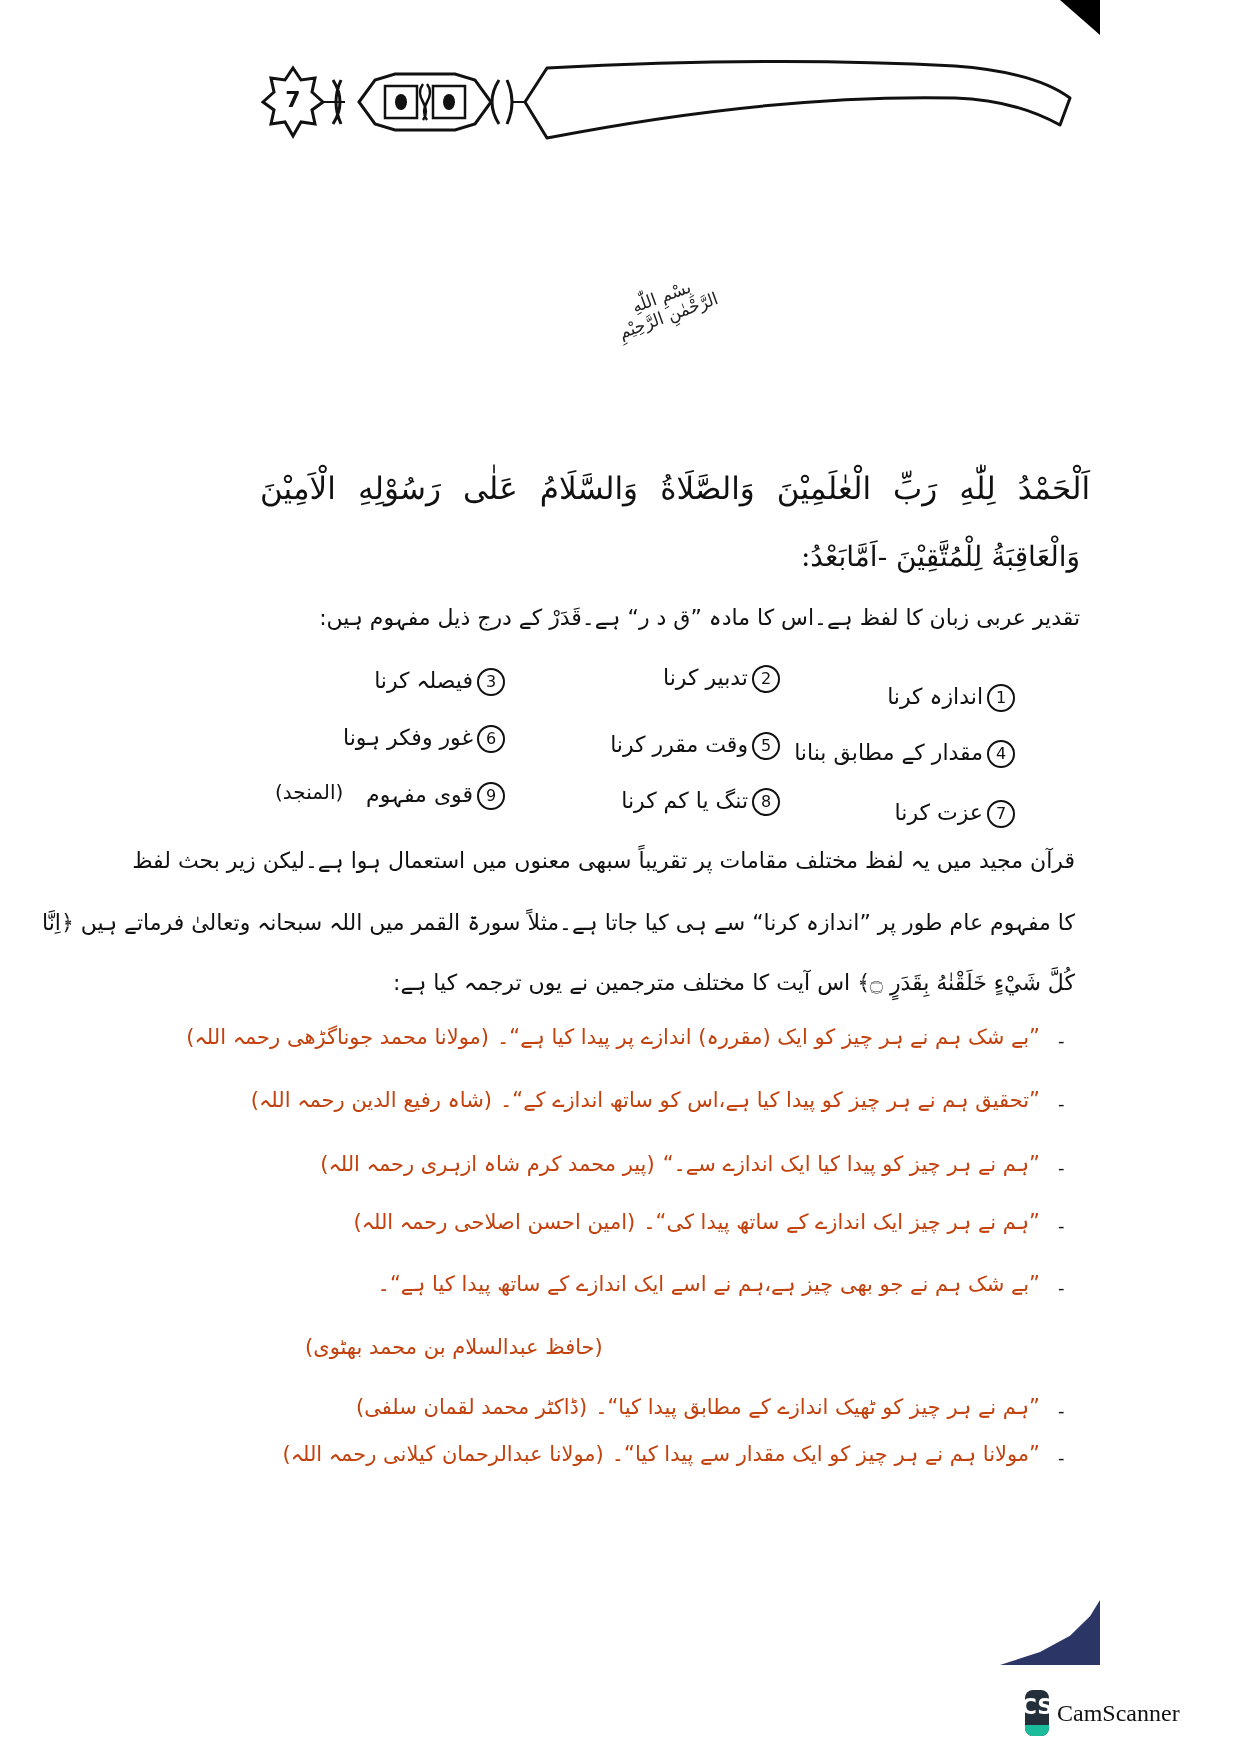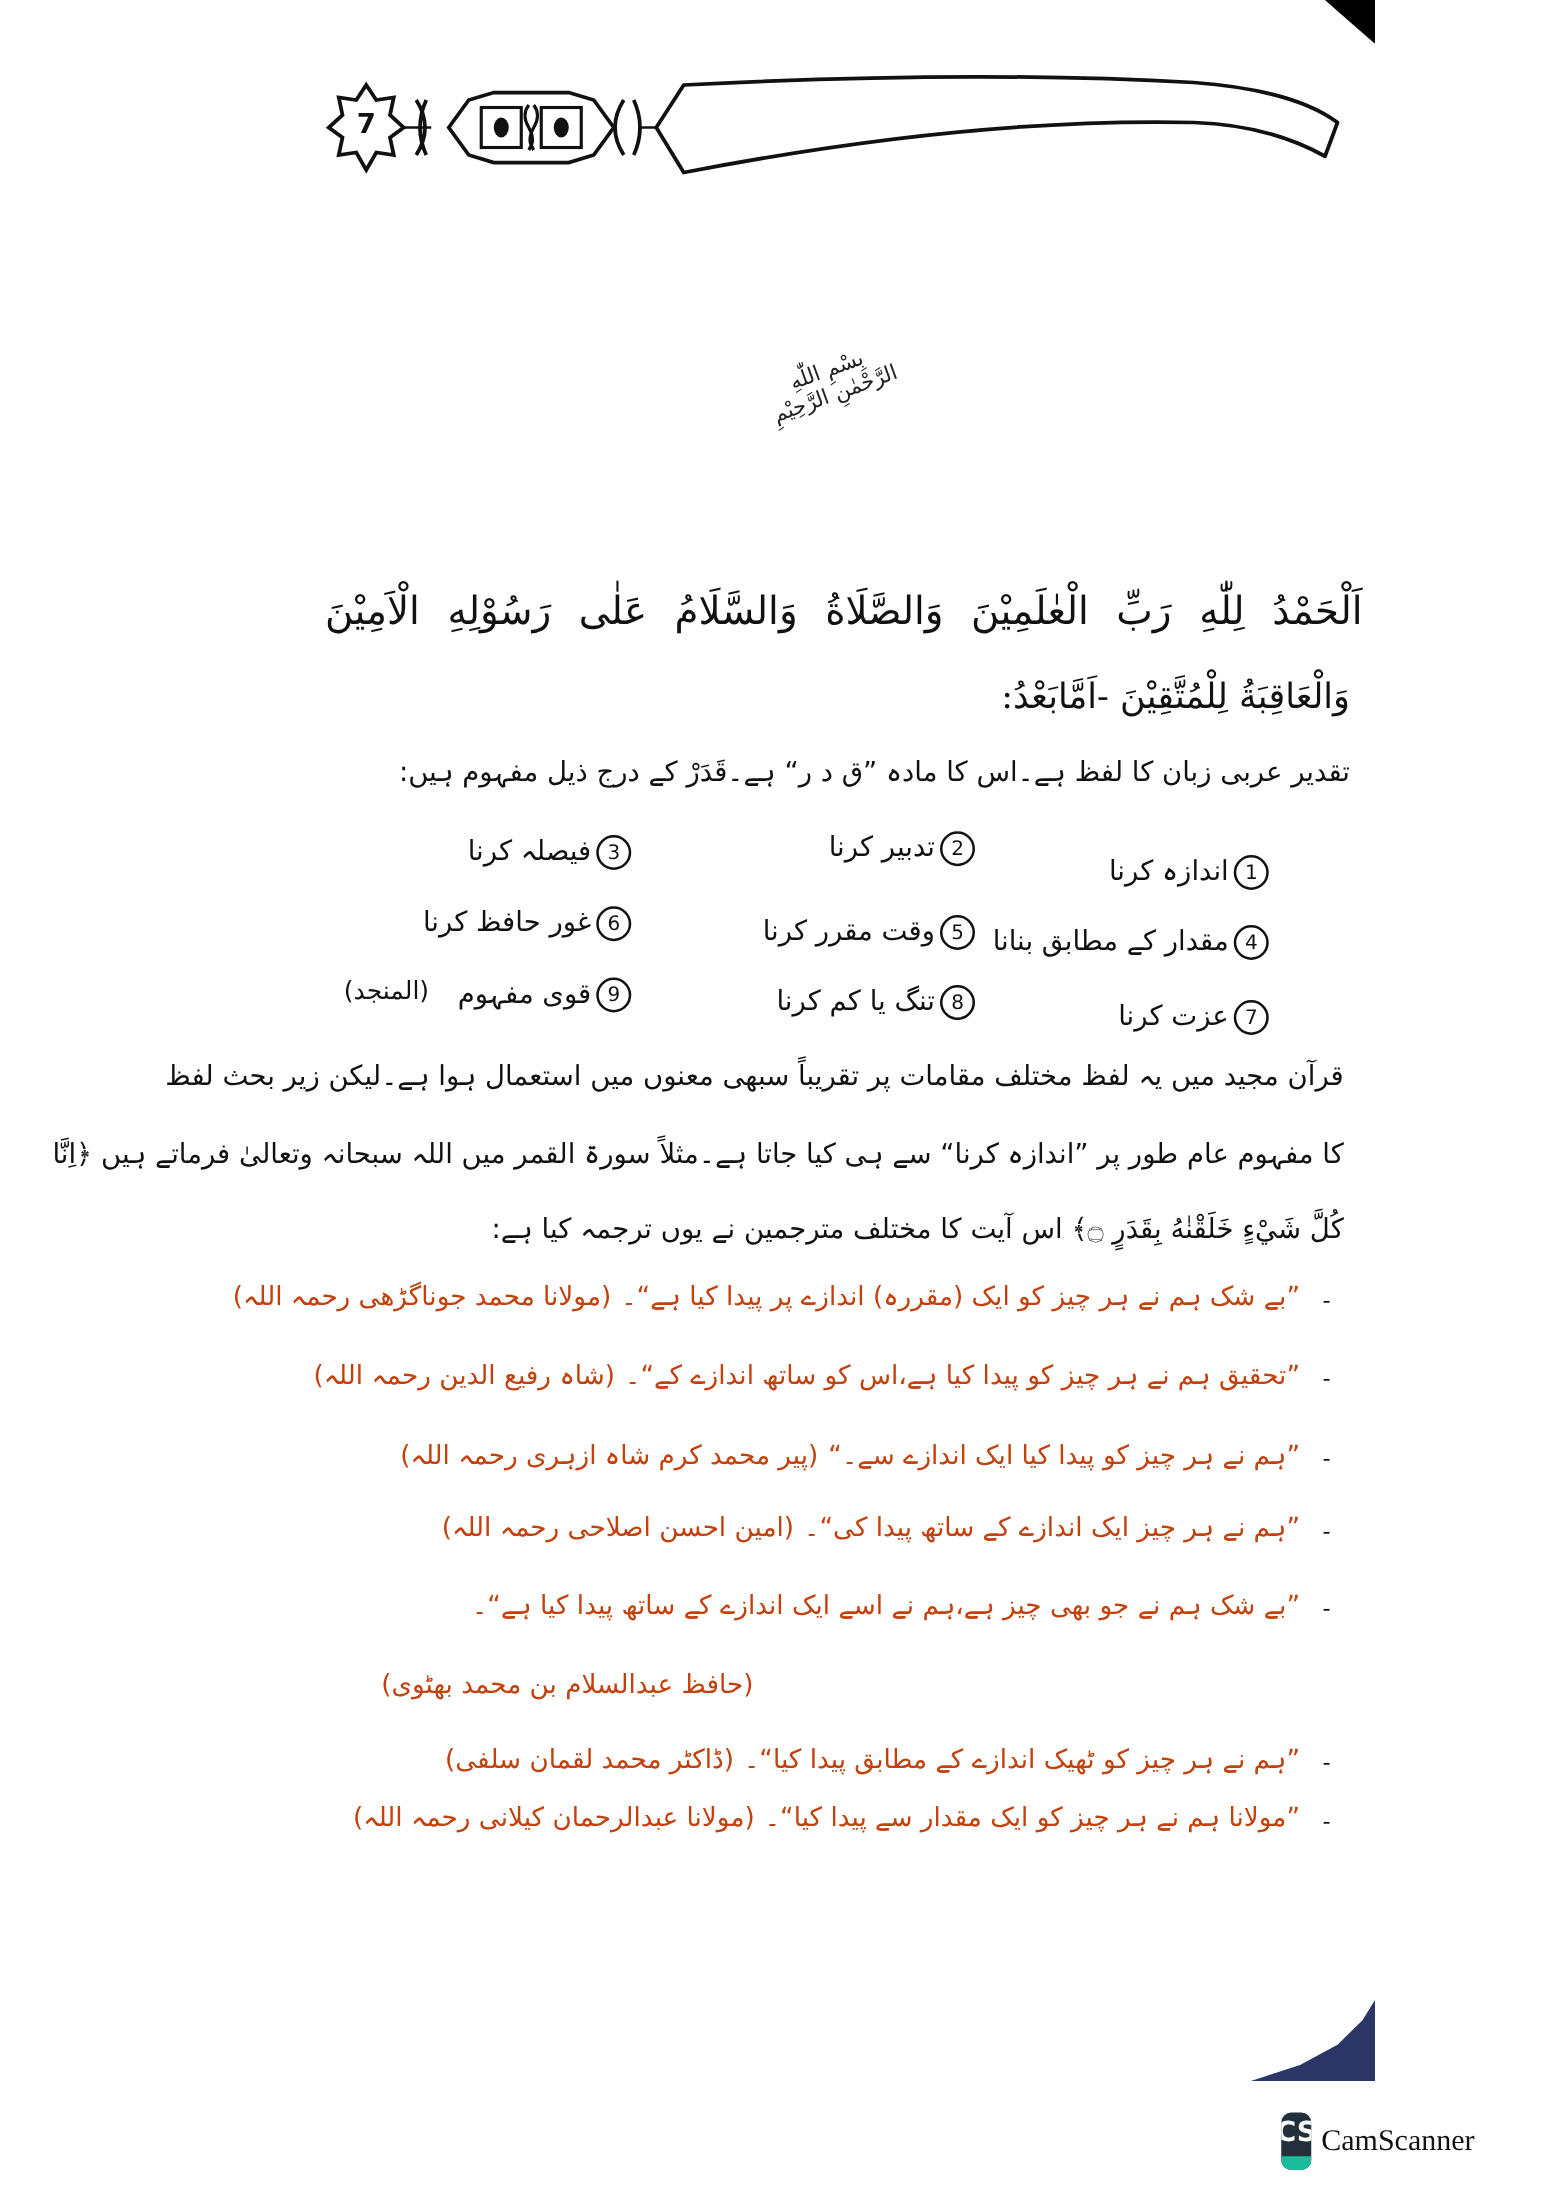--- a/index.html
+++ b/index.html
@@ -153,21 +153,21 @@
 <div class="meaning" style="right:735px; top:668px;">
   <span class="num">3</span><span>فیصلہ کرنا</span>
 </div>
 <div class="meaning" style="right:225px; top:740px;">
   <span class="num">4</span><span>مقدار کے مطابق بنانا</span>
 </div>
 <div class="meaning" style="right:460px; top:732px;">
   <span class="num">5</span><span>وقت مقرر کرنا</span>
 </div>
 <div class="meaning" style="right:735px; top:725px;">
-  <span class="num">6</span><span>غور حافظ کرنا</span>
+  <span class="num">6</span><span>غور وفکر ہونا</span>
 </div>
 <div class="meaning" style="right:225px; top:800px;">
   <span class="num">7</span><span>عزت کرنا</span>
 </div>
 <div class="meaning" style="right:460px; top:788px;">
   <span class="num">8</span><span>تنگ یا کم کرنا</span>
 </div>
 <div class="meaning" style="right:735px; top:782px;">
   <span class="num">9</span><span>قوی مفہوم</span>
 </div>

